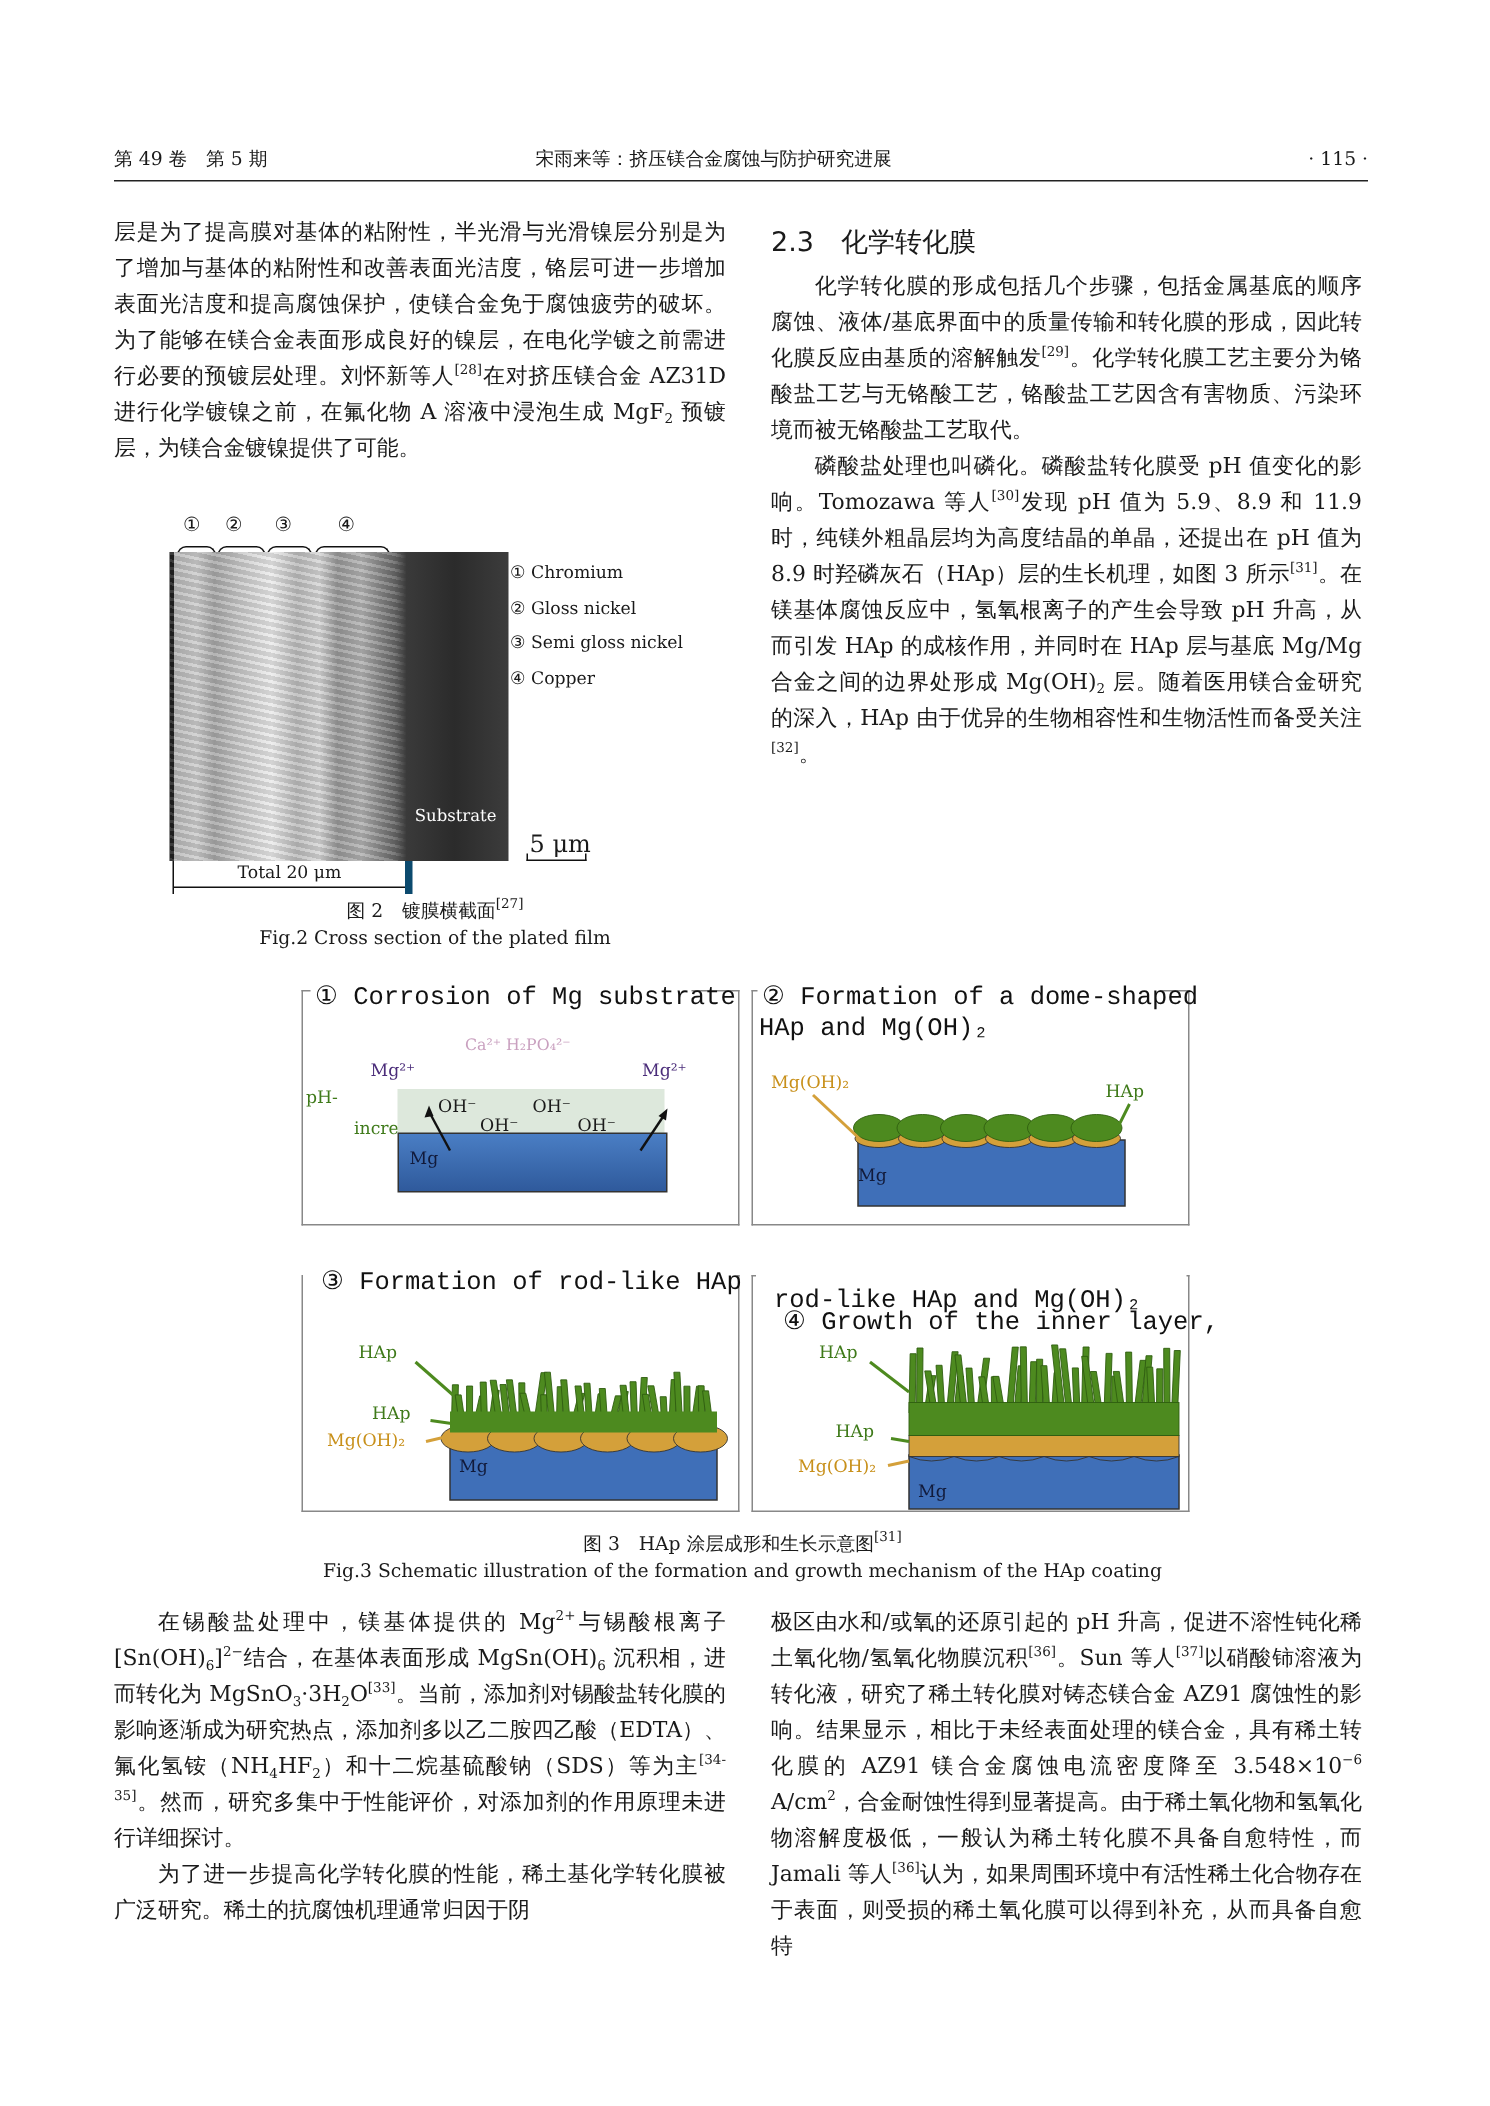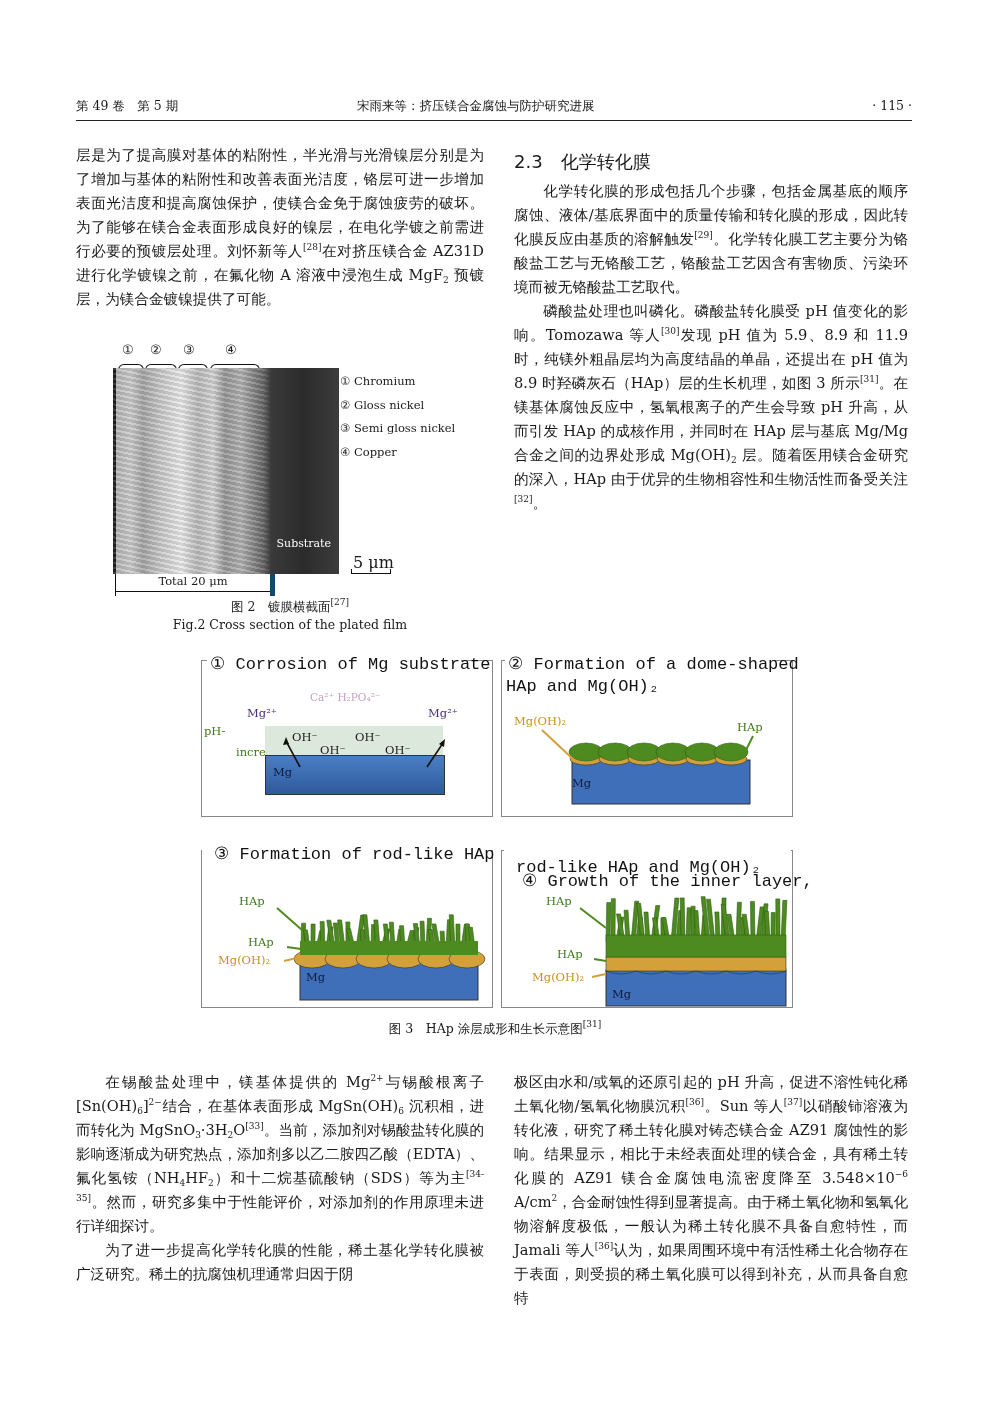--- a/index.html
+++ b/index.html
@@ -262,20 +262,21 @@
       <rect x="104" y="85" width="180" height="22" fill="#4d8a1f" stroke="#2f5e10" stroke-width="0.6"></rect>
       <line x1="78" y1="58" x2="104" y2="78" stroke="#4d8a1f" stroke-width="2"></line>
       <line x1="92" y1="109" x2="104" y2="111" stroke="#4d8a1f" stroke-width="2"></line>
       <line x1="90" y1="127" x2="104" y2="124" stroke="#d4a03a" stroke-width="2"></line>
     </svg>
   <span class="lab navy" style="left:110px; top:137px;">Mg</span>
 </div>
 
 <div class="cap" style="left:150px; top:1020px; width:690px;">
   <div><span>图 3　HAp 涂层成形和生长示意图</span><sup>[31]</sup></div>
+  <div>Fig.3 Schematic illustration of the formation and growth mechanism of the HAp coating</div>
 </div>
 
 <div class="col" style="left:76px; top:1070px; width:408px;">
   <p class="ind"><span>在锡酸盐处理中，镁基体提供的 Mg</span><sup>2+</sup><span>与锡酸根离子[Sn(OH)</span><sub>6</sub><span>]</span><sup>2−</sup><span>结合，在基体表面形成 MgSn(OH)</span><sub>6</sub><span> 沉积相，进而转化为 MgSnO</span><sub>3</sub><span>·3H</span><sub>2</sub><span>O</span><sup>[33]</sup><span>。当前，添加剂对锡酸盐转化膜的影响逐渐成为研究热点，添加剂多以乙二胺四乙酸（EDTA）、氟化氢铵（NH</span><sub>4</sub><span>HF</span><sub>2</sub><span>）和十二烷基硫酸钠（SDS）等为主</span><sup>[34-35]</sup><span>。然而，研究多集中于性能评价，对添加剂的作用原理未进行详细探讨。</span></p>
   <p class="ind">为了进一步提高化学转化膜的性能，稀土基化学转化膜被广泛研究。稀土的抗腐蚀机理通常归因于阴</p>
 </div>
 
 <div class="col" style="left:514px; top:1070px; width:394px;">
   <p><span>极区由水和/或氧的还原引起的 pH 升高，促进不溶性钝化稀土氧化物/氢氧化物膜沉积</span><sup>[36]</sup><span>。Sun 等人</span><sup>[37]</sup><span>以硝酸铈溶液为转化液，研究了稀土转化膜对铸态镁合金 AZ91 腐蚀性的影响。结果显示，相比于未经表面处理的镁合金，具有稀土转化膜的 AZ91 镁合金腐蚀电流密度降至 3.548×10</span><sup>−6</sup><span> A/cm</span><sup>2</sup><span>，合金耐蚀性得到显著提高。由于稀土氧化物和氢氧化物溶解度极低，一般认为稀土转化膜不具备自愈特性，而 Jamali 等人</span><sup>[36]</sup><span>认为，如果周围环境中有活性稀土化合物存在于表面，则受损的稀土氧化膜可以得到补充，从而具备自愈特</span></p>
 </div>

